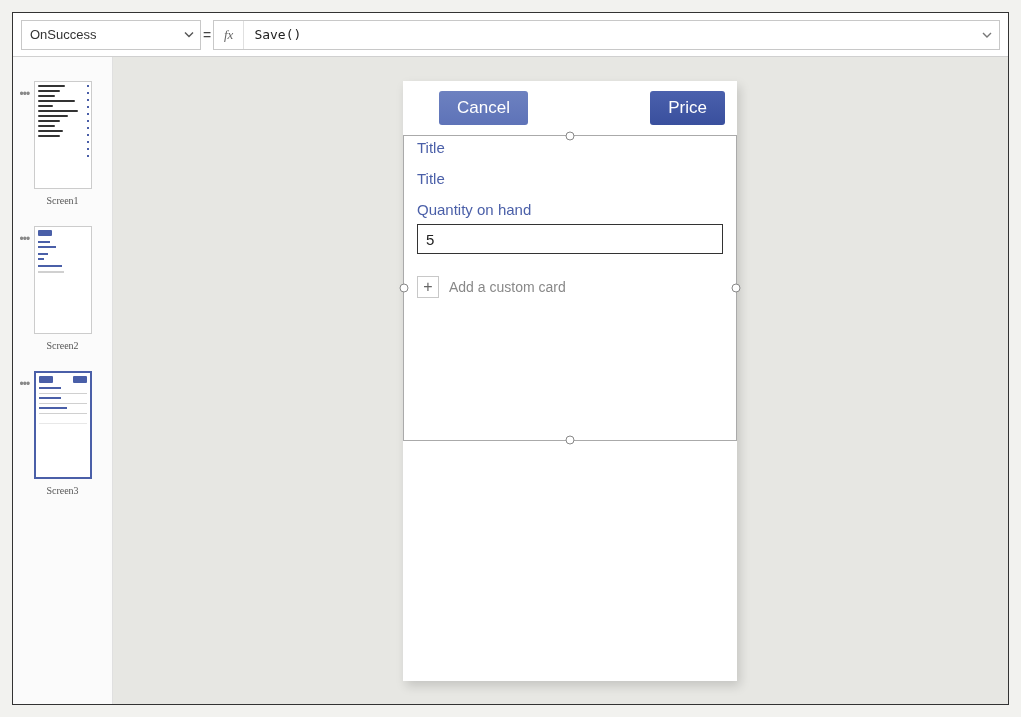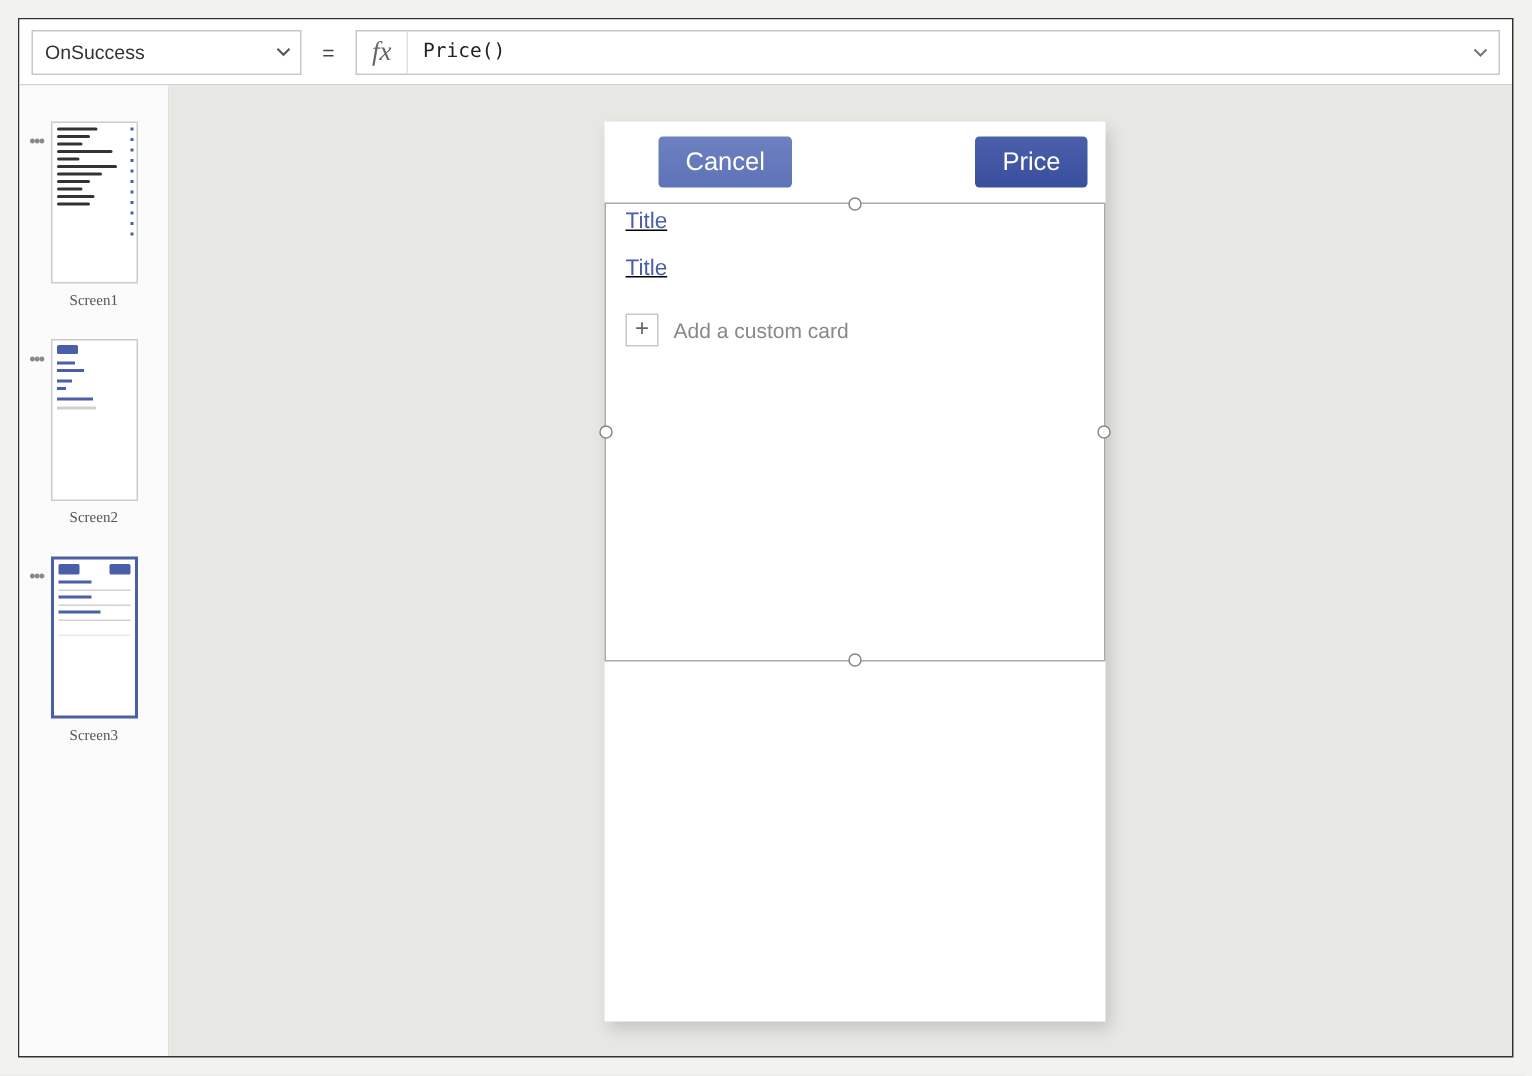--- a/index.html
+++ b/index.html
@@ -16,21 +16,21 @@
     border: 1px solid #333;
     background: #fff;
   }
   
   .formula-bar {
     height: 44px;
     border-bottom: 1px solid #d0d0d0;
     display: flex;
     align-items: center;
     padding: 6px 8px;
-    gap: 12px;
+    gap: 0;
     background: #fff;
   }
   .property-select-wrap {
     position: relative;
     width: 180px;
     height: 30px;
     border: 1px solid #c8c8c8;
     background: #fff;
     display: flex;
     align-items: center;
@@ -48,21 +48,21 @@
     display: flex;
     align-items: center;
     border: 1px solid #c8c8c8;
     height: 30px;
     flex: 1;
     background: #fff;
   }
   .fx-label {
     font-style: italic;
     font-family: "Segoe UI", serif;
-    font-size: 18px;
+    font-size: 13px;
     color: #666;
     padding: 0 10px;
     border-right: 1px solid #e0e0e0;
     height: 100%;
     display: flex; align-items: center;
   }
   .fx-input {
     flex: 1;
     font-family: Consolas, monospace;
     font-size: 13px;
@@ -173,21 +173,21 @@
     margin-left: 24px;
   }
   .btn-cancel {
     background: #6b7fbf;
     background: linear-gradient(#6d81c0,#5e73b8);
   }
   .btn-save {
     background: #3f57a6;
     background: linear-gradient(#4a60ad,#394f9d);
   }
-  .form-body { padding: 4px 14px 0 14px; text-decoration: underline; }
+  .form-body { padding: 4px 14px 0 14px; }
   .field { margin-bottom: 14px; }
   .field-label {
     font-size: 15px;
     color: #4a5fa8;
     margin-bottom: 6px;
     display: block;
   }
   .field-input {
     width: 100%;
     height: 30px;
@@ -224,21 +224,21 @@
       <span>OnSuccess</span>
       <span class="chev">
         <svg class="chev-svg" viewBox="0 0 10 10">
             <path d="M1 3 L5 7 L9 3" fill="none" stroke="#555" stroke-width="1.4"></path>
           </svg>
       </span>
     </div>
     <div class="eq-sign">=</div>
     <div class="fx-box">
       <div class="fx-label">fx</div>
-      <div class="fx-input">Price()</div>
+      <div class="fx-input">Save()</div>
       <div class="fx-expand">
         <svg class="chev-svg" viewBox="0 0 10 10">
             <path d="M1 3 L5 7 L9 3" fill="none" stroke="#777" stroke-width="1.4"></path>
           </svg>
       </div>
     </div>
   </div>
 
   <div class="main">
 
@@ -327,20 +327,24 @@
         <div class="form-body">
 
           <div class="field">
             <span class="field-label">Title</span>
           </div>
 
           <div class="field">
             <span class="field-label">Title</span>
           </div>
 
+          <div class="field">
+            <span class="field-label">Quantity on hand</span>
+            <input class="field-input" value="5" style="">
+          </div>
 
         </div>
 
         <div class="add-card-row">
           <div class="plus-box">
             <span>+</span>
           </div>
           <span>Add a custom card</span>
         </div>
       </div>

